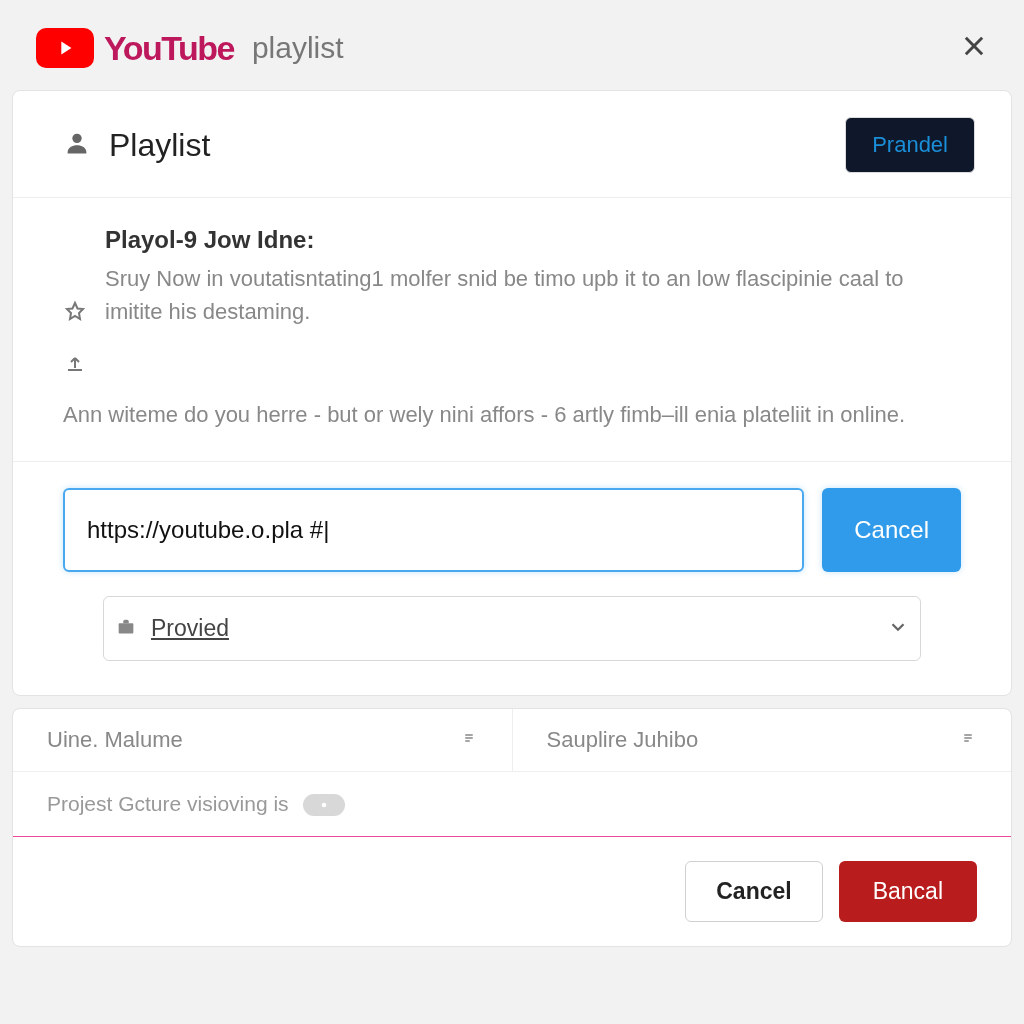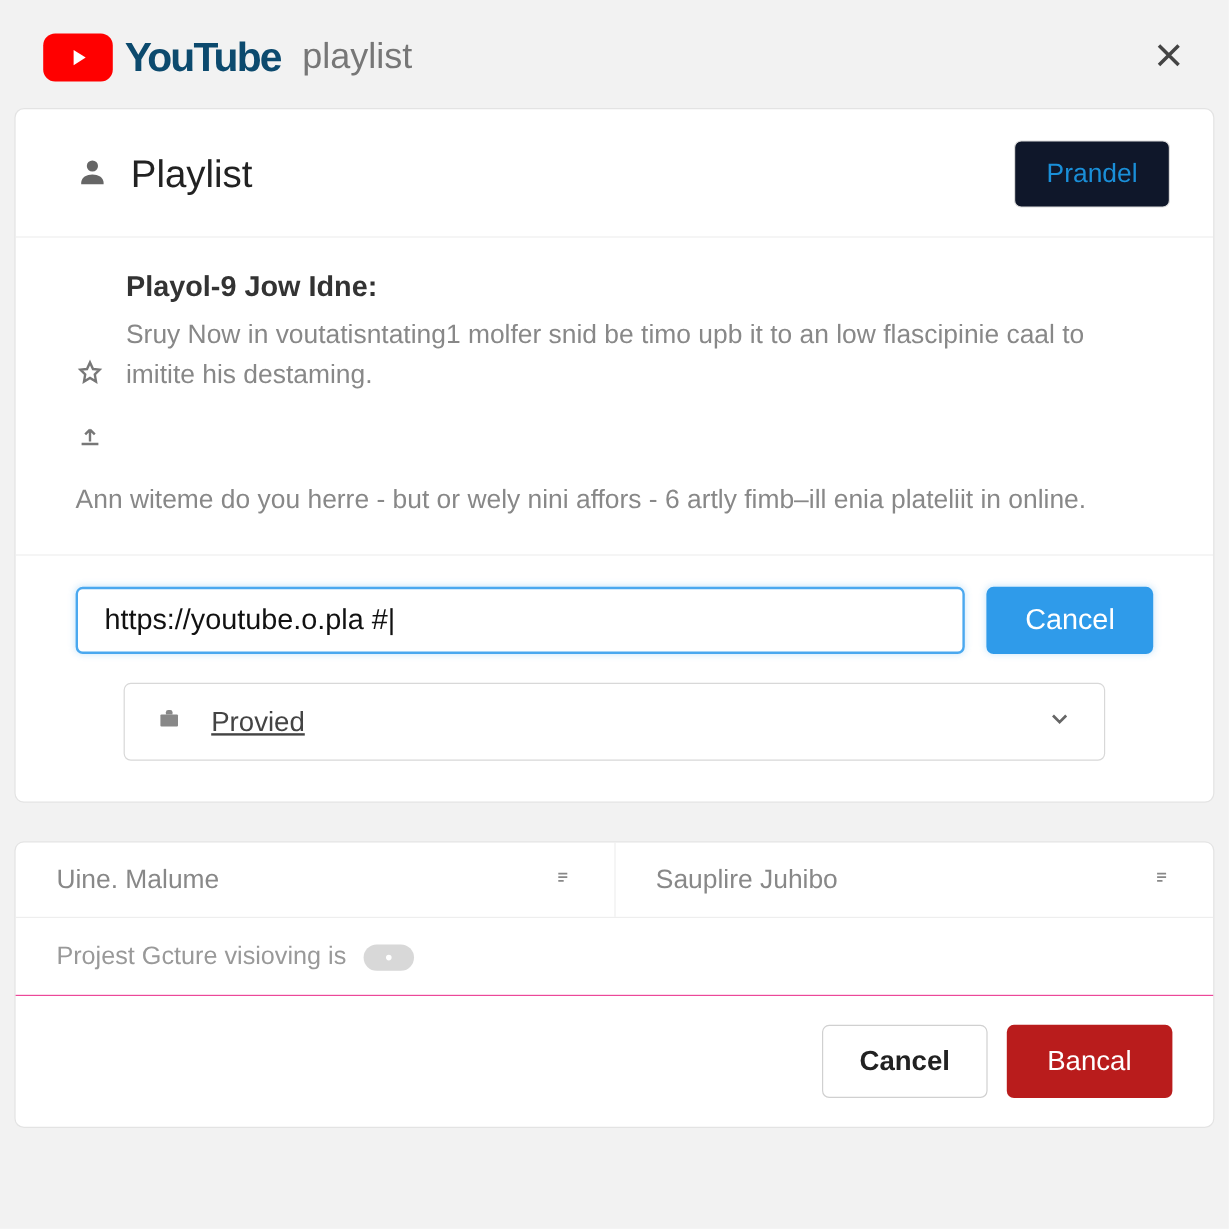--- a/index.html
+++ b/index.html
@@ -2,21 +2,21 @@
 <html><head>
 <meta charset="utf-8">
 <style>
 * { margin:0; padding:0; box-sizing:border-box; font-family:Arial,Helvetica,sans-serif; }
 body { background:#f2f2f2; width:1024px; height:1024px; overflow:hidden; }
 
 .top-header { display:flex; align-items:center; padding:28px 36px 22px 36px; }
 .yt-logo { display:flex; align-items:center; gap:6px; }
 .yt-mark { width:58px; height:40px; background:#ff0000; border-radius:10px; display:flex; align-items:center; justify-content:center; }
 .yt-mark svg { width:22px; height:22px; fill:#fff; }
-.yt-text { font-size:34px; font-weight:700; color:#0c4a6e; letter-spacing:-1.5px; margin-left:4px; }
+.yt-text { font-size:34px; font-weight:700; color:#be185d; letter-spacing:-1.5px; margin-left:4px; }
 .header-sub { font-size:30px; color:#777; margin-left:18px; }
 .close-x { margin-left:auto; cursor:pointer; }
 .close-x svg { width:28px; height:28px; stroke:#444; stroke-width:2.5; fill:none; }
 
 .card { background:#fff; border:1px solid #e3e3e3; border-radius:8px; margin:0 12px; }
 
 .card-head { display:flex; align-items:center; padding:26px 36px 24px 50px; border-bottom:1px solid #eee; }
 .ph-title { font-size:32px; color:#222; font-weight:400; margin-left:18px; }
 .person-icon svg { width:28px; height:28px; fill:#666; }
 .prandel-btn { margin-left:auto; border:1px solid #dcdcdc; background:#0f172a; color:#1a8fd8; font-size:22px; padding:14px 26px; border-radius:6px; cursor:pointer; }
@@ -29,30 +29,30 @@
 .r1-title { font-size:24px; font-weight:700; color:#333; margin-bottom:8px; }
 .r1-desc { font-size:22px; color:#888; line-height:1.5; }
 
 .row2 { display:flex; align-items:flex-start; gap:18px; margin:22px 0 30px 0;flex-direction:column; }
 .upload-icon svg { width:24px; height:24px; fill:none; stroke:#777; stroke-width:2; }
 .r2-text { font-size:22px; color:#888; line-height:1.5; flex:1; }
 
 .divider { border-top:1px solid #eee; margin:0 -50px 26px -50px; }
 
 .url-row { display:flex; gap:18px; align-items:stretch; margin-bottom:24px; }
-.url-input { flex:1; border:2px solid #4aa8ef; border-radius:6px; padding:12px 22px; font-size:24px; color:#111; outline:none; box-shadow:0 0 6px rgba(74,168,239,0.3); }
+.url-input { flex:1; border:2px solid #4aa8ef; border-radius:6px; padding:26px 22px; font-size:24px; color:#111; outline:none; box-shadow:0 0 6px rgba(74,168,239,0.3); }
 .cancel-blue { background:#2f9bea; color:#fff; border:none; border-radius:6px; padding:0 32px; font-size:24px; cursor:pointer; box-shadow:0 0 6px rgba(74,168,239,0.3); }
 
-.select-box { border:1px solid #d8d8d8; border-radius:6px; padding:18px 26px; display:flex; align-items:center; gap:24px; margin:0 40px; cursor:pointer; }
+.select-box { border:1px solid #d8d8d8; border-radius:6px; padding:18px 11px; display:flex; align-items:center; gap:14px; margin:0 40px; cursor:pointer; }
 .brief-icon svg { width:22px; height:22px; fill:#888; }
 .select-label { font-size:23px; color:#444; text-decoration:underline; }
 .chev { margin-left:auto; }
 .chev svg { width:22px; height:22px; fill:none; stroke:#666; stroke-width:2.5; }
 
-.lower-card { margin-top:32px; padding-bottom:0; }
+.lower-card { margin-top:12px; padding-bottom:0; }
 .cols { display:flex; border-bottom:1px solid #eee; }
 .col { flex:1; padding:18px 34px; display:flex; align-items:center; justify-content:space-between; }
 .col + .col { border-left:1px solid #eee; }
 .col-label { font-size:22px; color:#888; }
 .sort-icon svg { width:18px; height:18px; stroke:#888; stroke-width:2; fill:none; }
 
 .status-row { padding:20px 34px; display:flex; align-items:flex-end; gap:14px; border-bottom:1px solid #ec4899; }
 .status-text { font-size:21px; color:#999; }
 .pill { background:#d8d8d8; border-radius:14px; padding:4px 14px; display:flex; align-items:center; }
 .pill svg { width:14px; height:14px; fill:#fff; }

